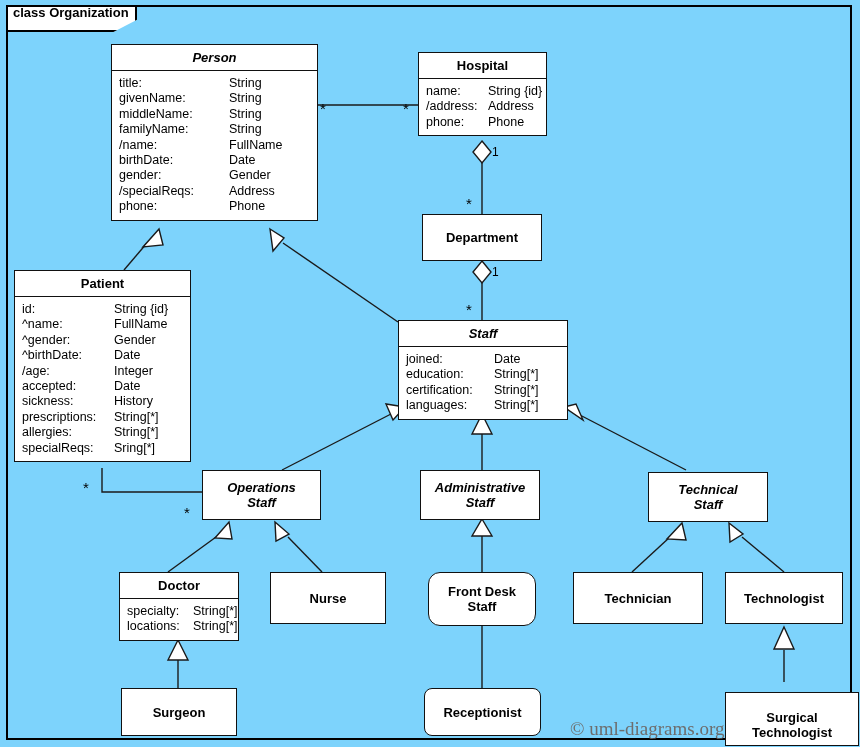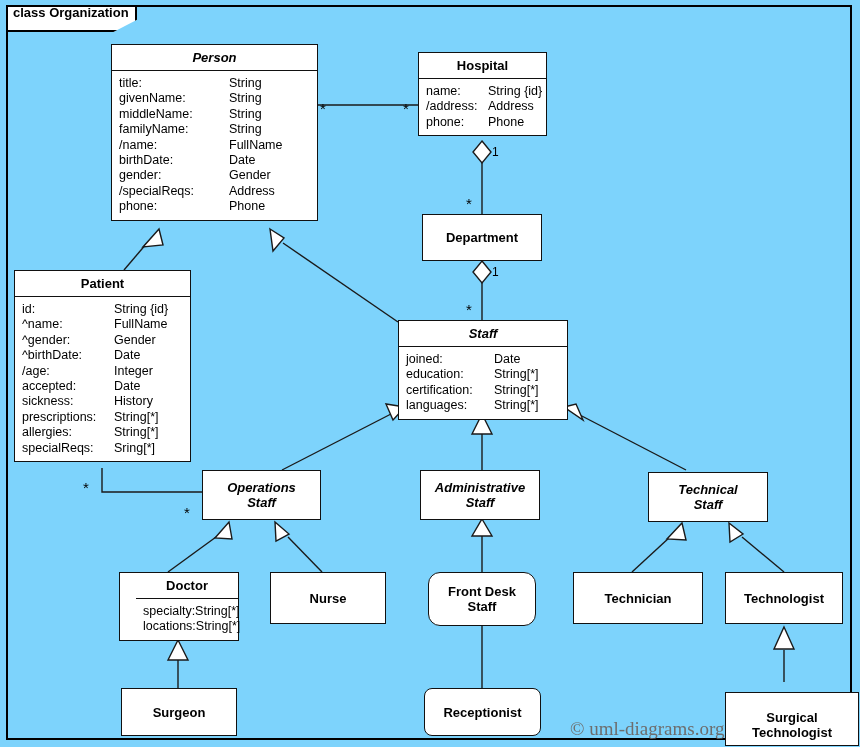--- a/index.html
+++ b/index.html
@@ -357,21 +357,21 @@
   <div class="cls abstract" style="left:404px; top:470px; width:120px; height:50px; justify-content:center;margin-left:16px;">
     <div class="cls-name">Administrative
 Staff</div>
   </div>
 
   <div class="cls abstract" style="left:648px; top:472px; width:120px; height:50px; justify-content:center;">
     <div class="cls-name">Technical
 Staff</div>
   </div>
 
-  <div class="cls compartmented w-doctor" style="left:119px; top:572px; width:120px;padding-left:16px;">
+  <div class="cls compartmented w-doctor" style="left:119px; top:572px; width:120px;">
     <div class="cls-name">Doctor</div>
     <div class="cls-attrs">
       <div class="attr-row">
         <span class="attr-name">specialty:</span>
         <span class="attr-type">String[*]</span>
       </div>
       <div class="attr-row">
         <span class="attr-name">locations:</span>
         <span class="attr-type">String[*]</span>
       </div>

